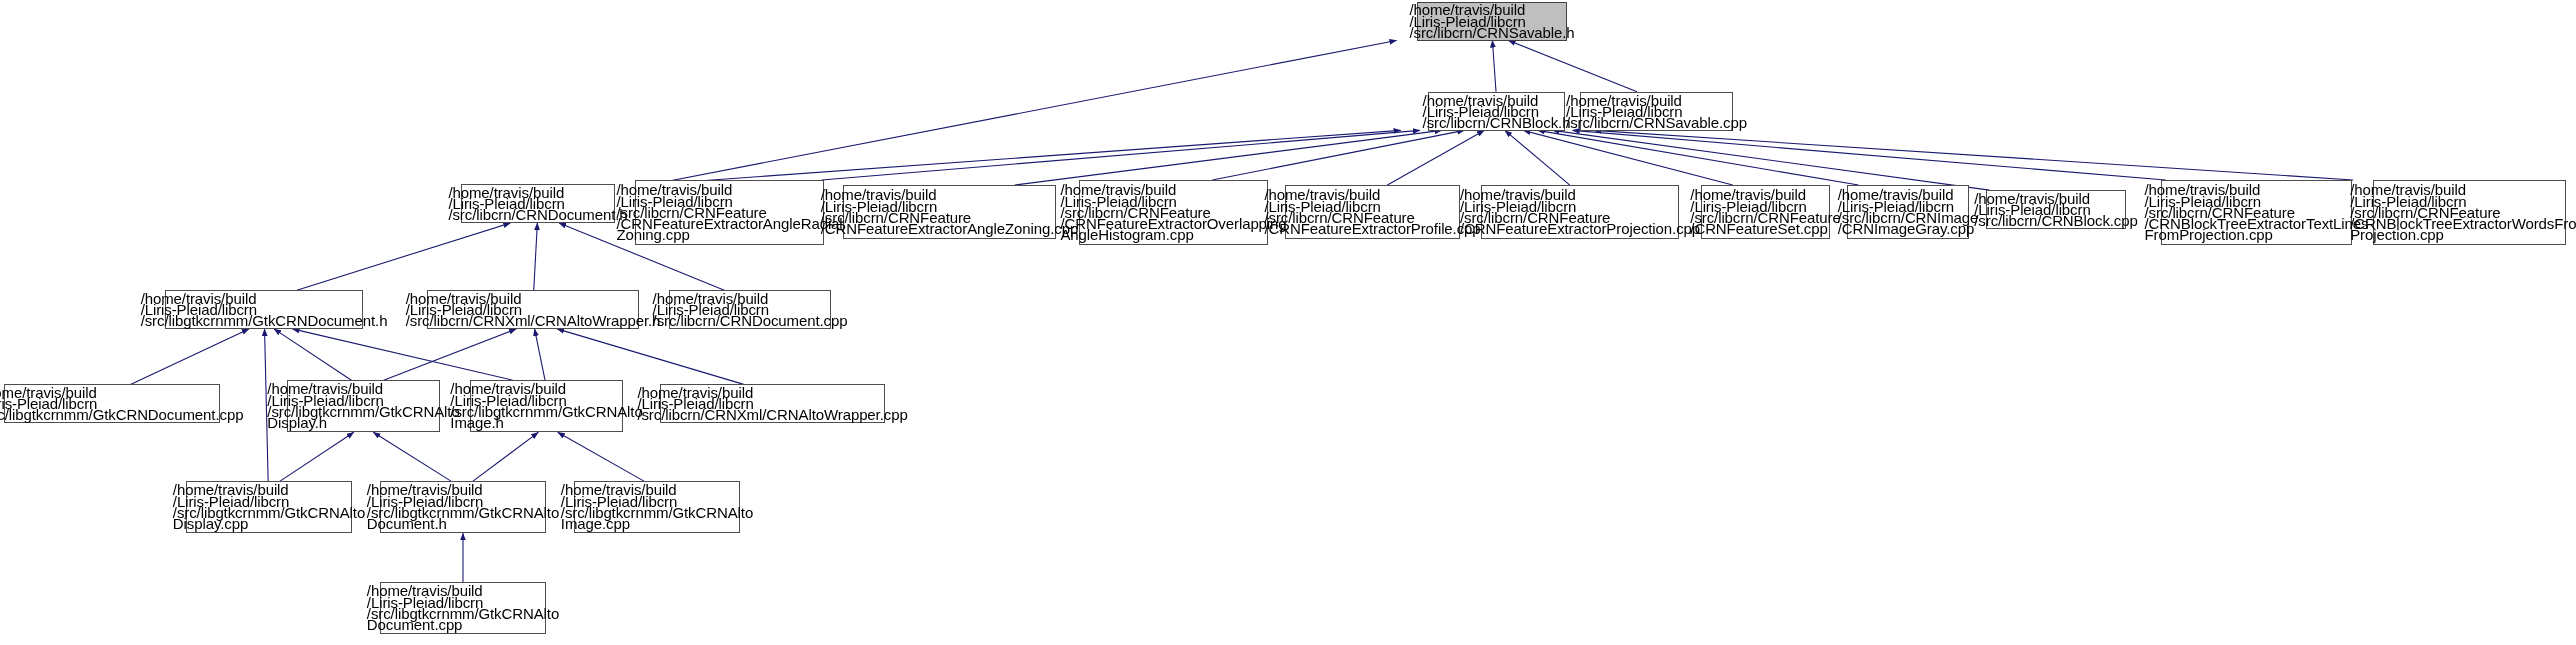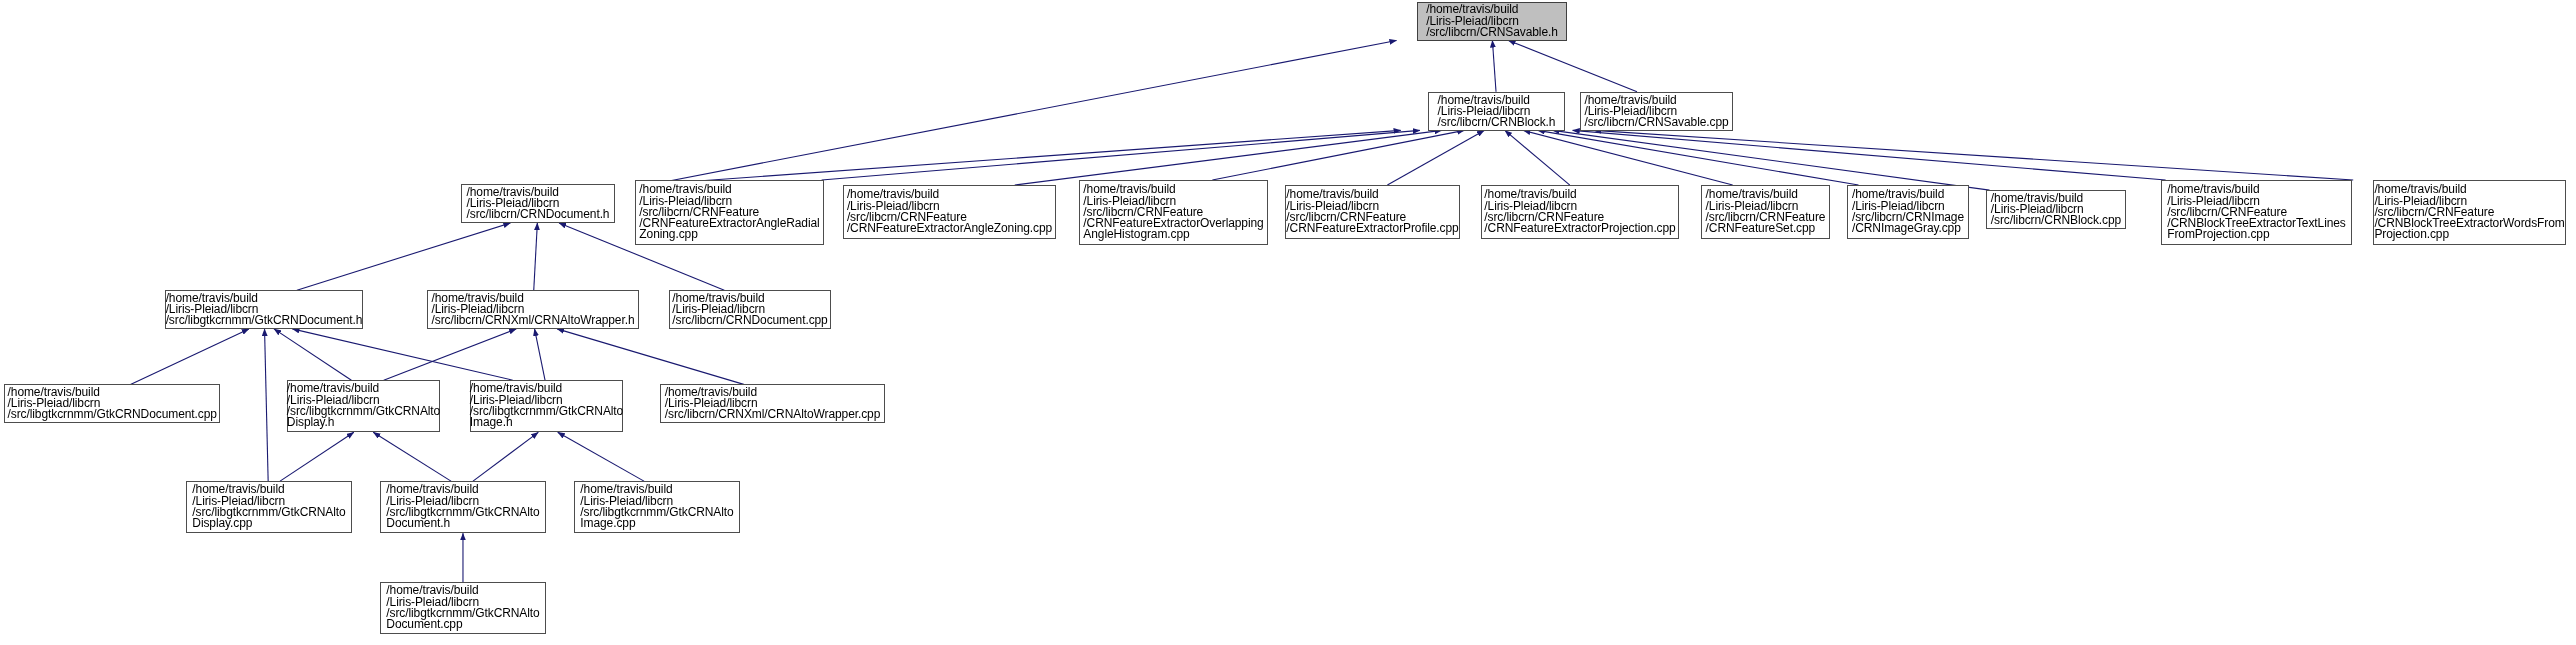--- a/index.html
+++ b/index.html
@@ -4,21 +4,21 @@
 <title>Doxygen include dependency graph</title>
 <style>
   html,body{margin:0;padding:0;background:#ffffff;}
   body{font-family:"Liberation Sans","DejaVu Sans",sans-serif;}
   #graph{position:relative;width:2576px;height:646px;background:#ffffff;overflow:hidden;}
   #edges{position:absolute;left:0;top:0;width:2576px;height:646px;pointer-events:none;}
   .node{position:absolute;box-sizing:border-box;background:#ffffff;border:0.8px solid #1a1a1a;
         display:flex;align-items:center;justify-content:center;text-align:center;}
   .node.root{background:#bfbfbf;border:0.8px solid #404040;}
   .node.thick{border:0.8px solid #4d4d4d;}
-  .node .lbl{font-size:12px;line-height:11.3px;color:#000000;white-space:pre-line;
+  .node .lbl{font-size:15px;line-height:11.3px;color:#000000;white-space:pre-line;
              letter-spacing:-0.1px;padding:0 3.4px;}
   .node.left .lbl{text-align:left;}
 </style>
 </head>
 <body>
 
 <div id="graph">
   <svg id="edges" viewBox="0 0 3063 768">
     <defs>
       <marker id="arrowhead" markerWidth="9" markerHeight="7" refX="8.5" refY="3.5" orient="auto" markerUnits="userSpaceOnUse">

